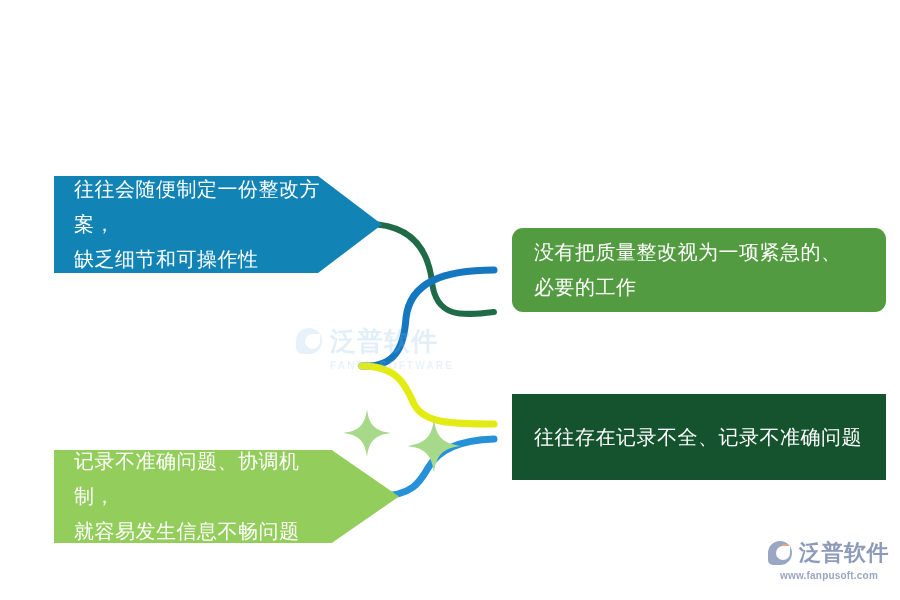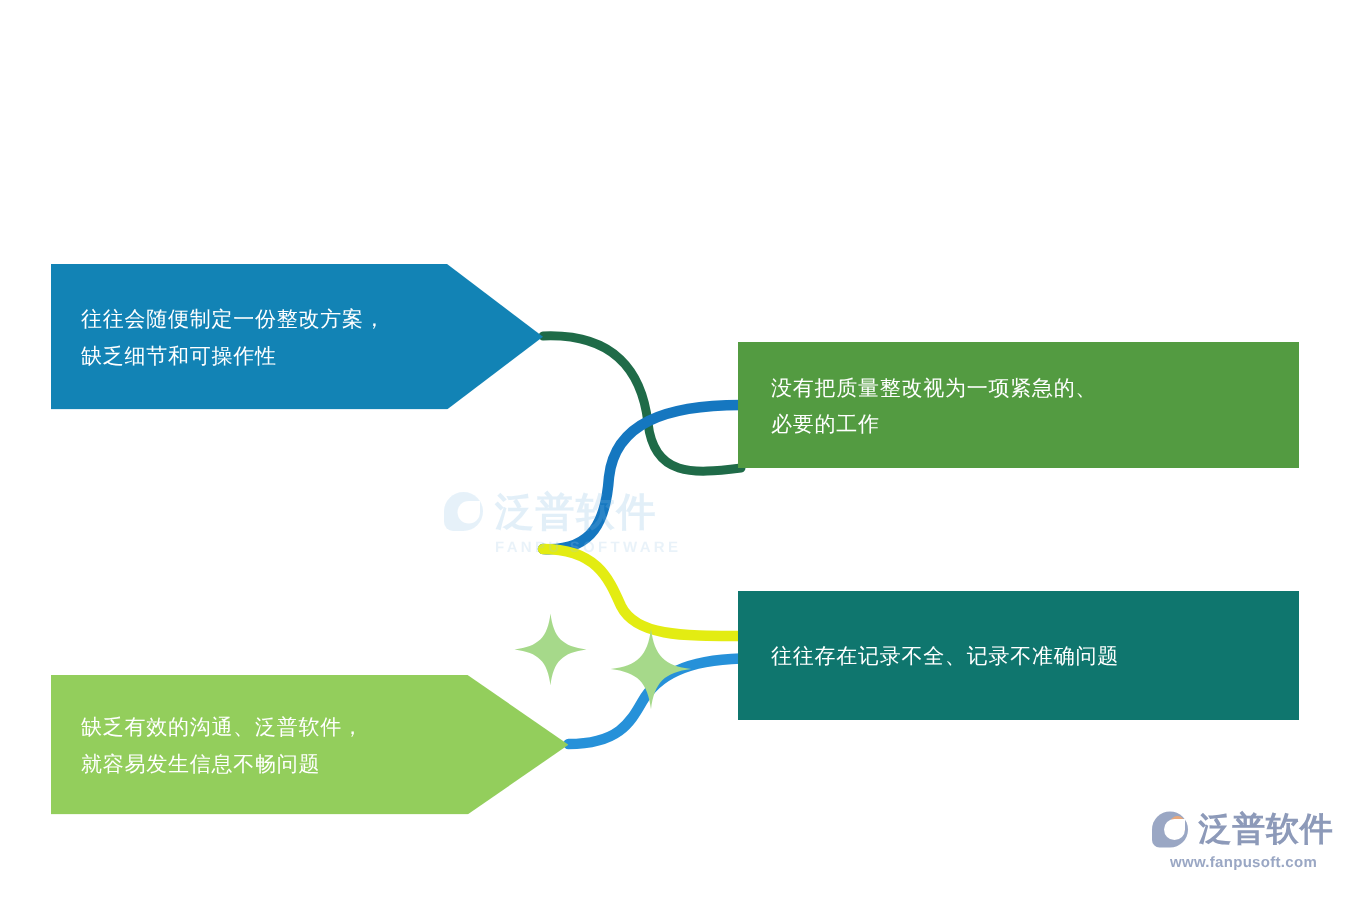--- a/index.html
+++ b/index.html
@@ -62,24 +62,25 @@
 
   
   .sparkle { position:absolute; pointer-events:none; }
 
   
   .node {
     position:absolute;
     display:flex;
     align-items:center;
     color:#ffffff;
-    font-size:14px;
+    font-size:20px;
     line-height:1.75;
     letter-spacing:0.5px;
     white-space:pre-line;
+    margin-left:20px;
   }
   .node .txt { display:block; }
 
   
   .node.arrow {
     clip-path: polygon(0 0, 80.5% 0, 100% 50%, 80.5% 100%, 0 100%);
     padding-left:20px; padding-right:60px;
   }
   
   .node.rect { padding-left:22px; padding-right:18px; }
@@ -162,30 +163,30 @@
     <div class="wm-en">FANPU SOFTWARE</div>
   </div>
 
   <div class="node arrow" id="node-plan" style="background: rgb(18, 131, 181);">
     <span class="txt">往往会随便制定一份整改方案，
 缺乏细节和可操作性</span>
   </div>
 
 
   <div class="node arrow" id="node-comm" style="background: rgb(147, 206, 92);">
-    <span class="txt">缺乏有效的沟通、泛普软件，
+    <span class="txt">记录不准确问题、协调机制，
 就容易发生信息不畅问题</span>
   </div>
 
-  <div class="node rect" id="node-urgent" style="background: rgb(83, 155, 65);">
+  <div class="node rect" id="node-urgent" style="background: rgb(83, 155, 65); border-radius: 11px;">
     <span class="txt">没有把质量整改视为一项紧急的、
 必要的工作</span>
   </div>
 
-  <div class="node rect" id="node-record" style="background: #0f766e;">
+  <div class="node rect" id="node-record" style="background: #14532d;">
     <span class="txt">往往存在记录不全、记录不准确问题</span>
   </div>
 
   <div id="logo">
     <div class="logo-row">
       <div class="logo-mark">
         <div class="lc1"></div>
           <div class="lc3"></div>
           <div class="lc2"></div>
       </div>

